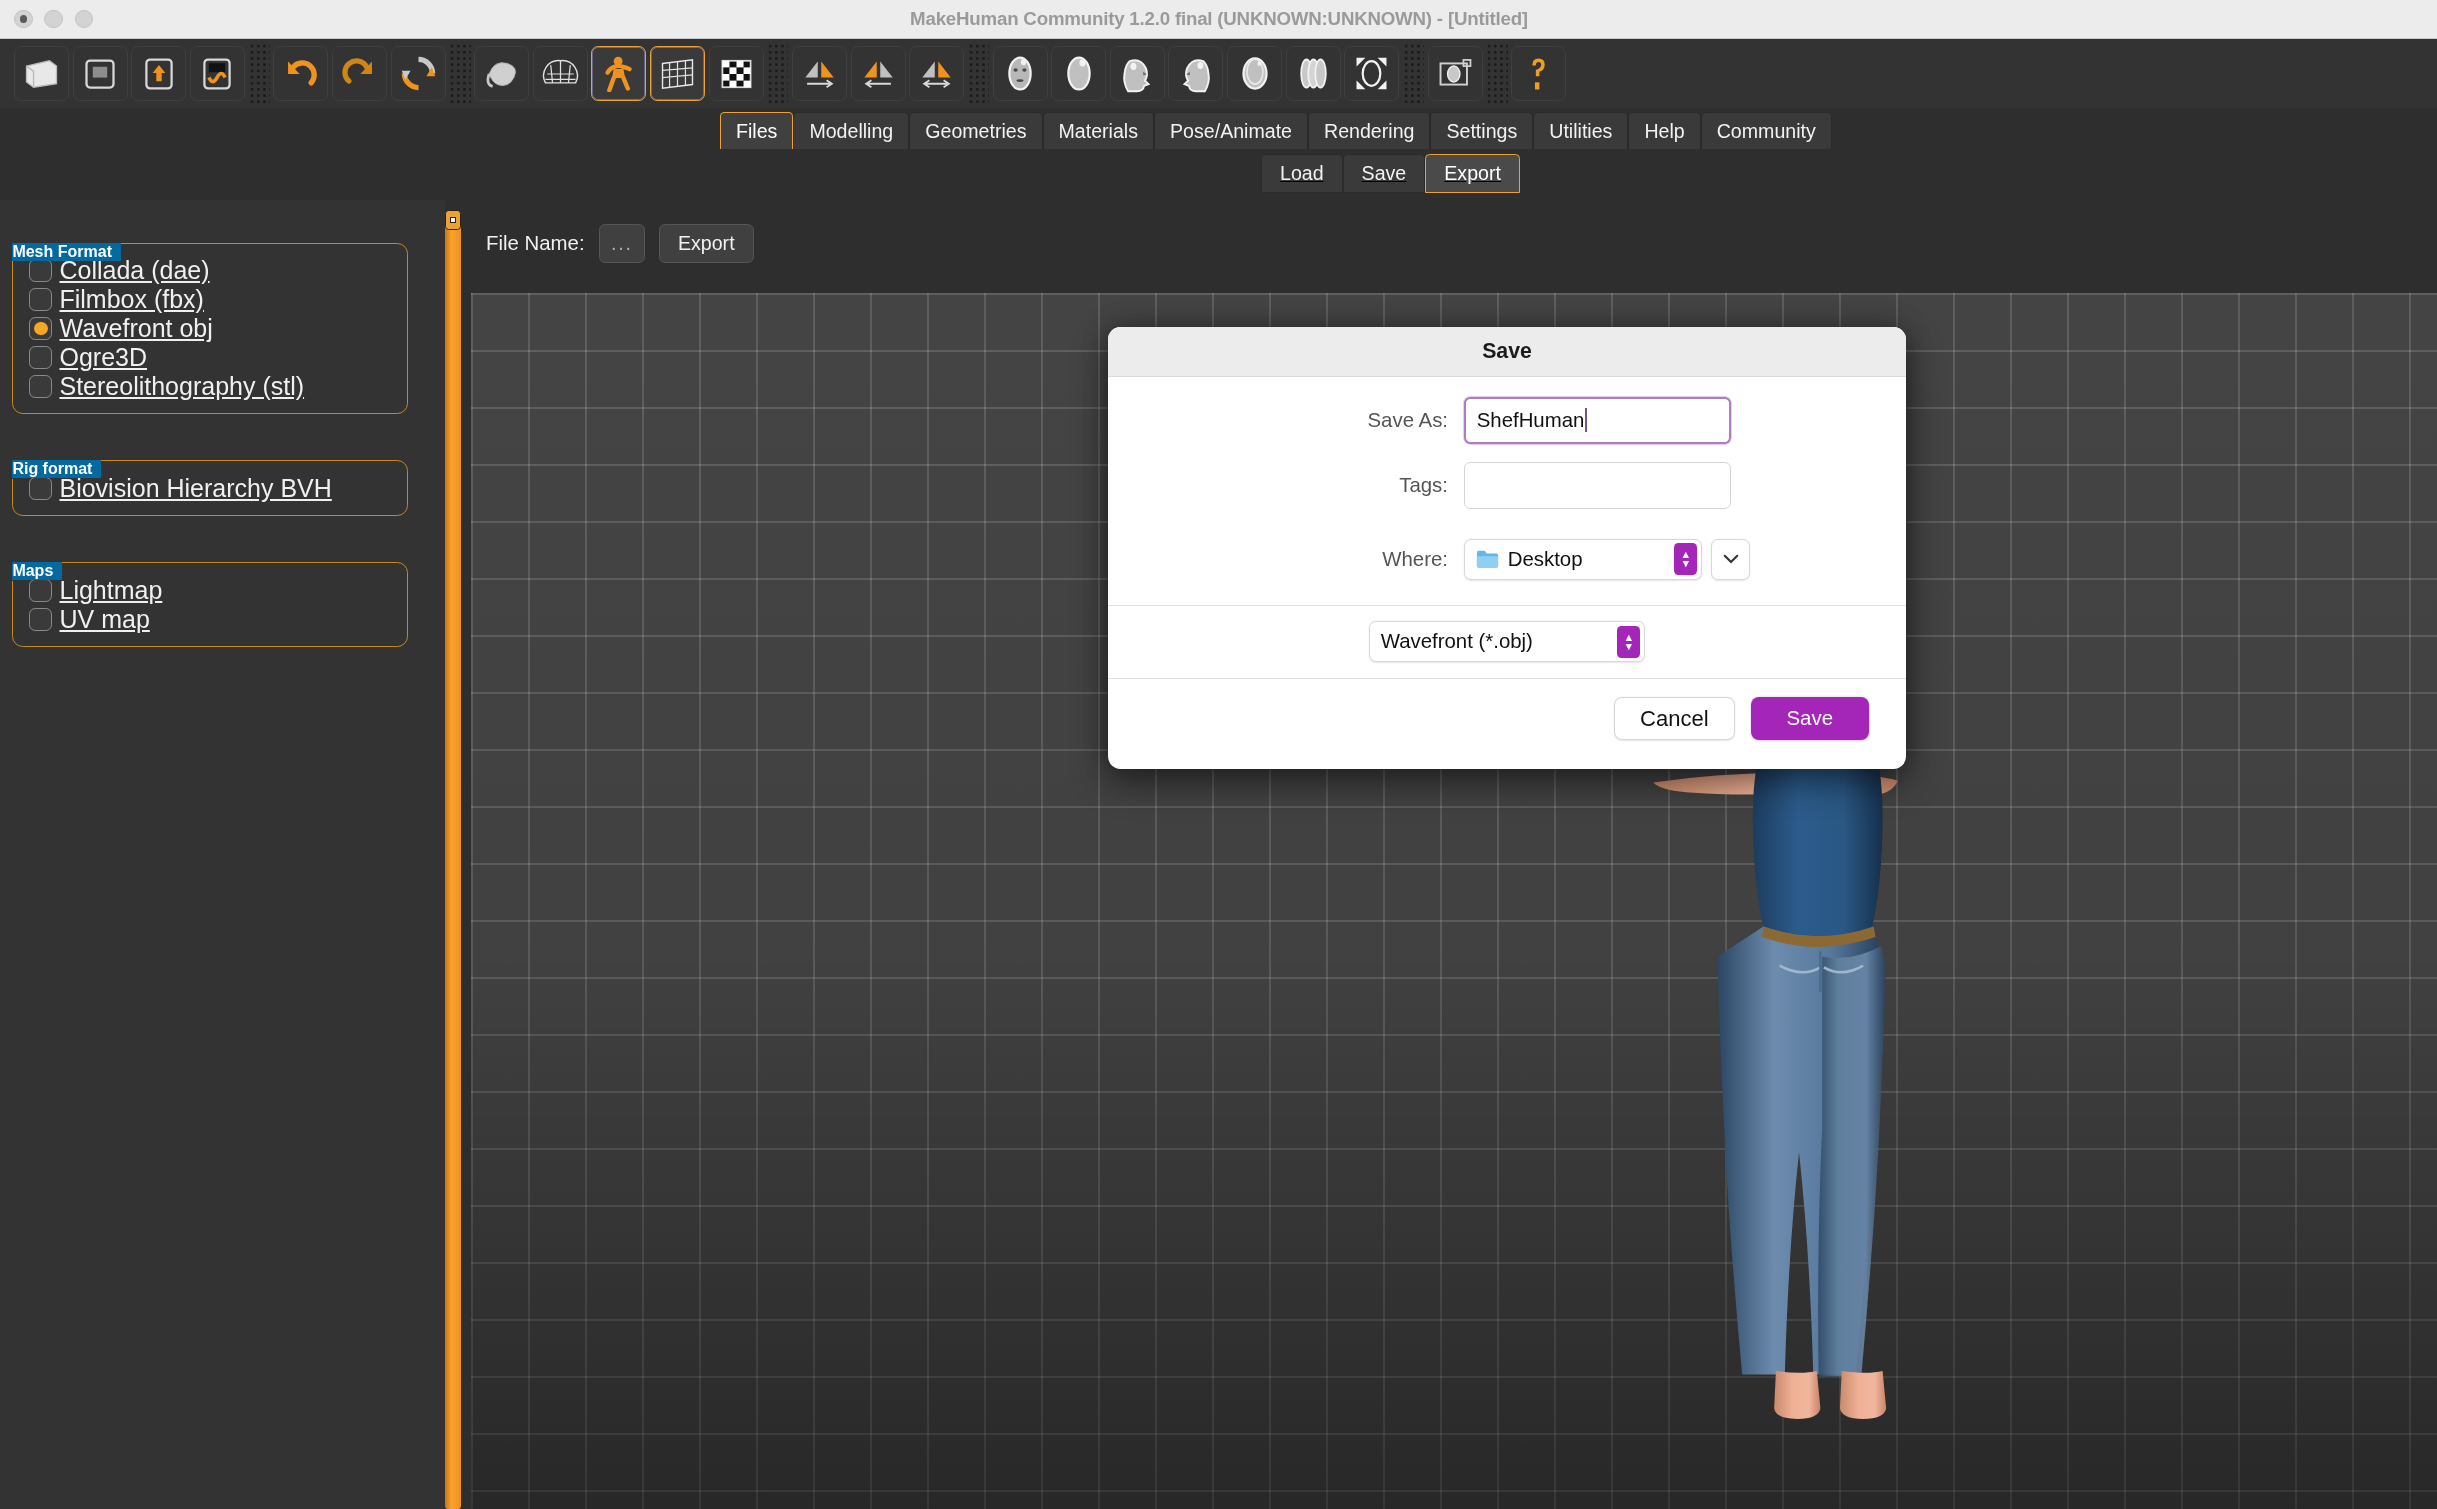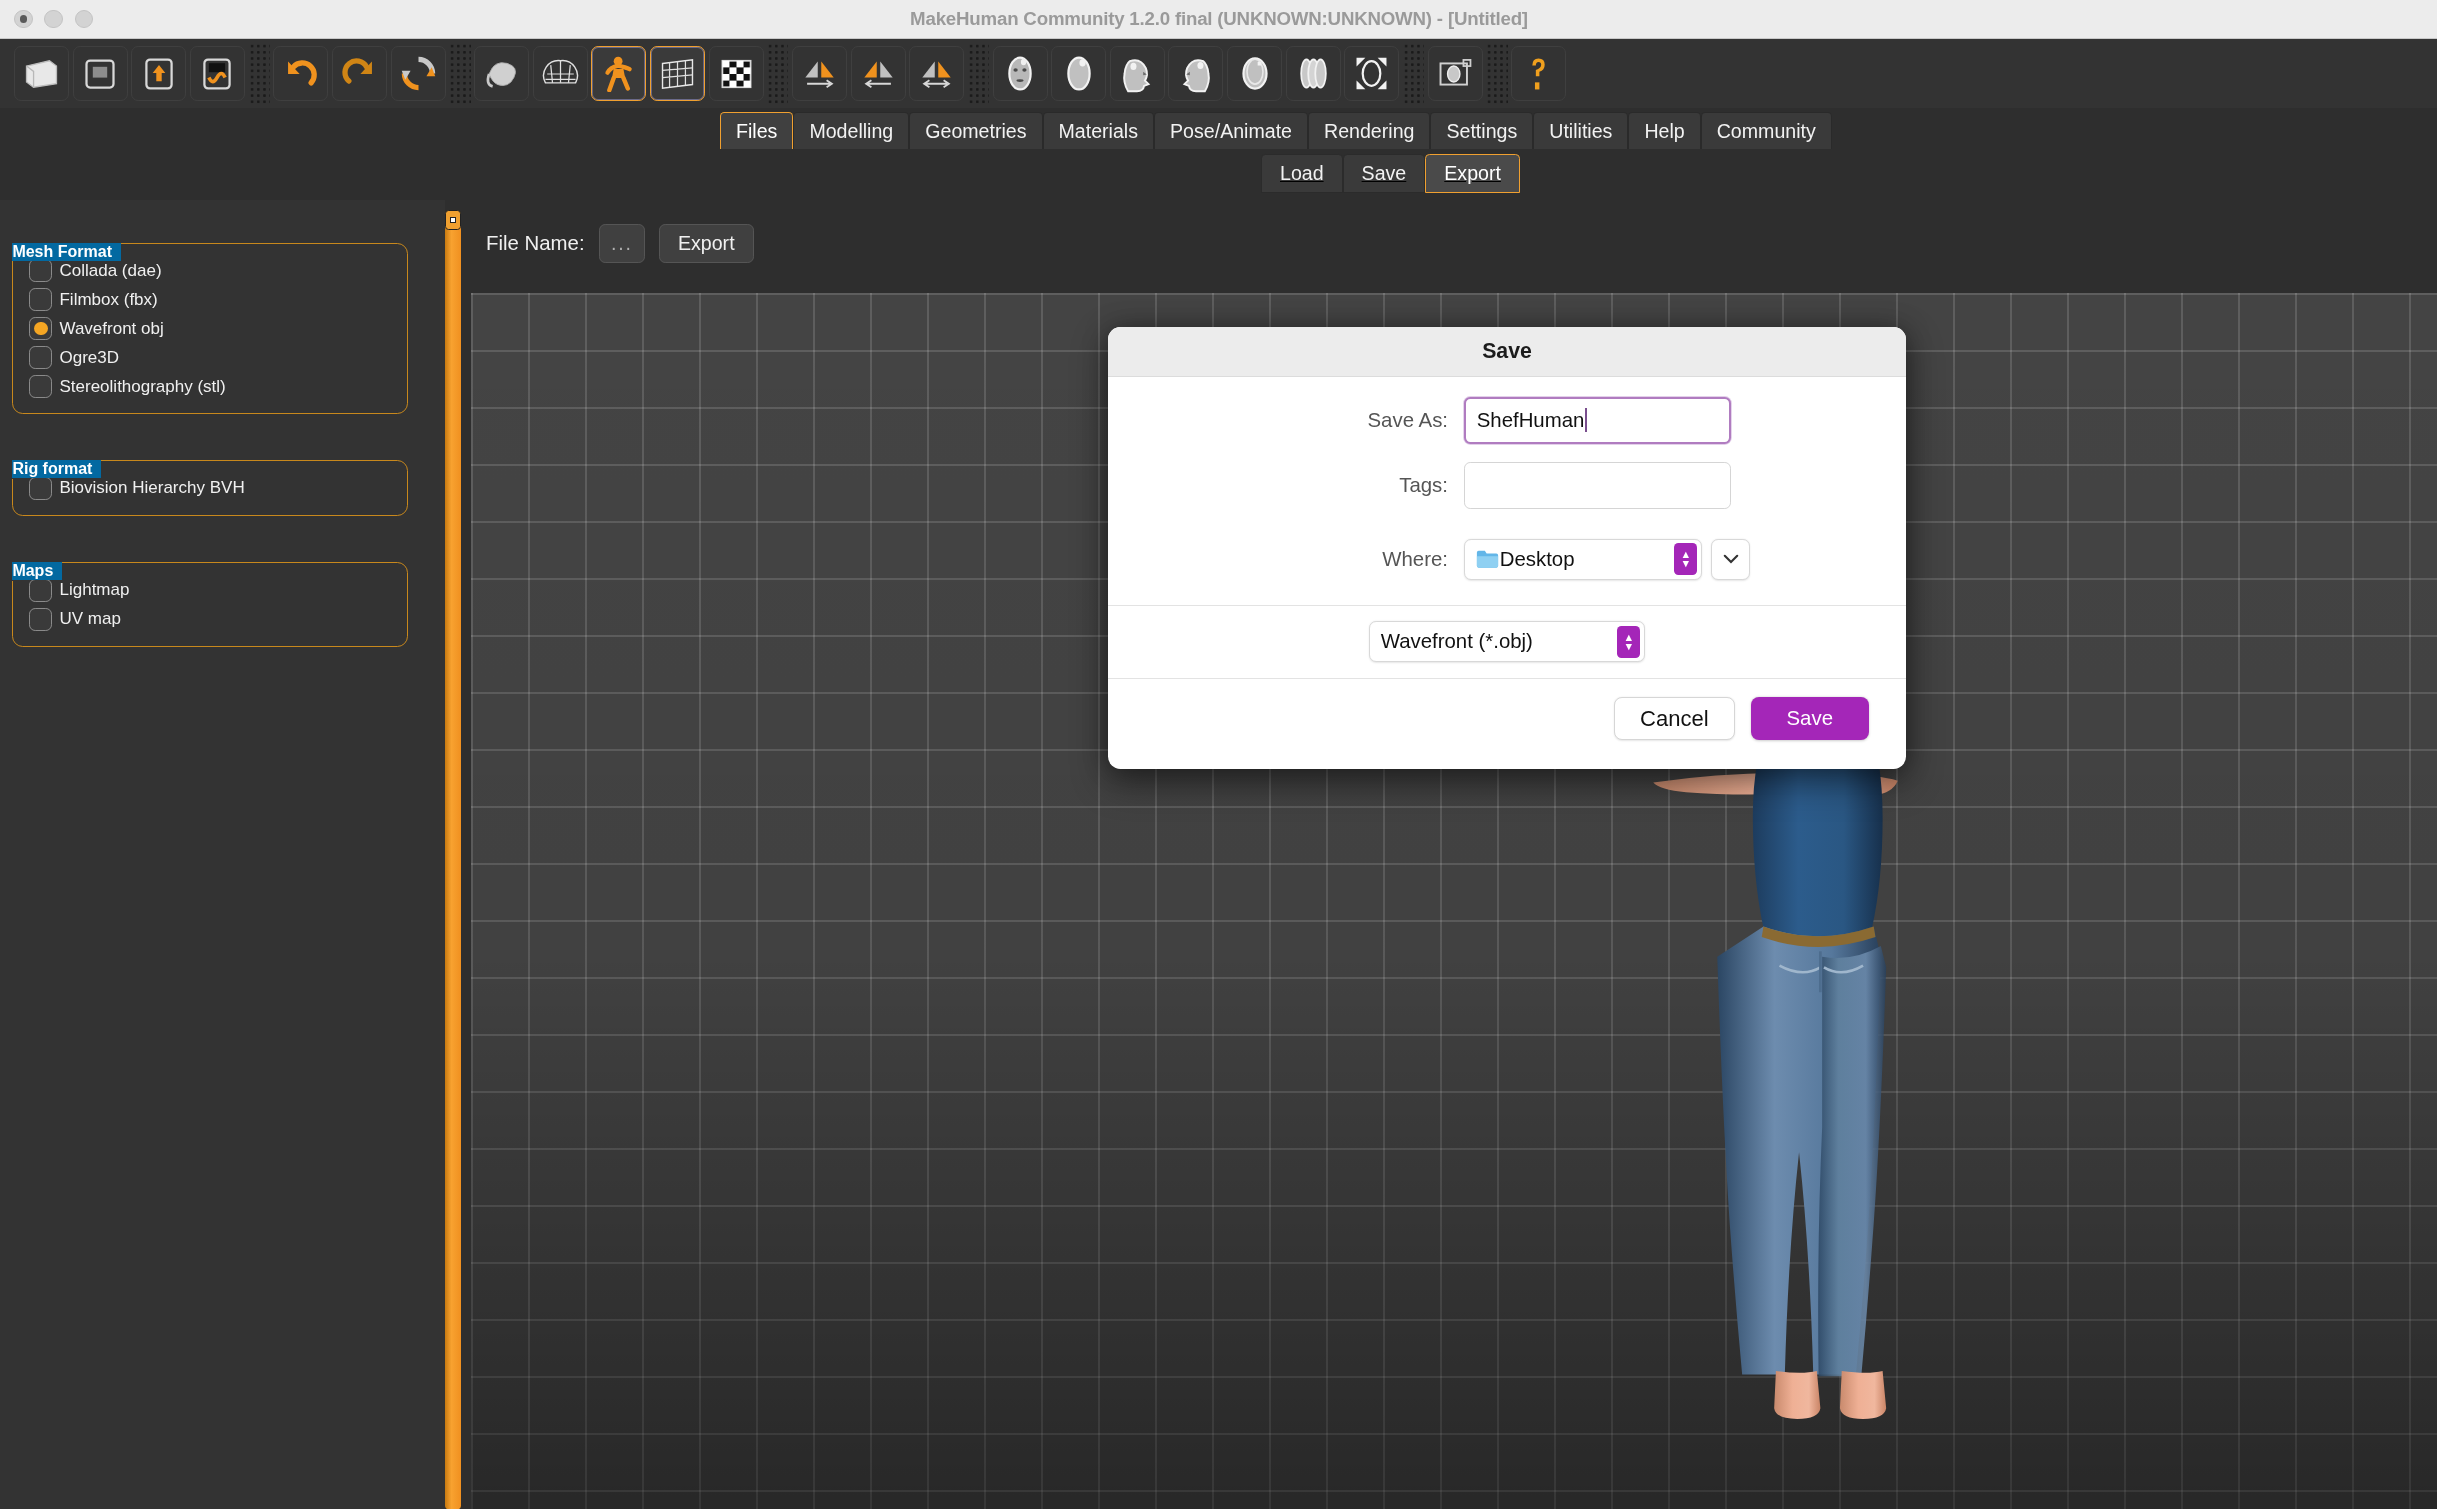--- a/index.html
+++ b/index.html
@@ -142,21 +142,21 @@
     width: 23px; height: 23px; flex: 0 0 23px;
     border: 1.8px solid #8a8a8a;
     border-radius: 6.2px;
     background: #3a3a3a;
     display: flex; align-items: center; justify-content: center;
   }
   .radio.on::after {
     content: ""; width: 13.3px; height: 13.3px;
     border-radius: 50%; background: #f5a623;
   }
-  .opt-label { font-size: 17px; color: #f0f0f0; white-space: nowrap; }
+  .opt-label { font-size: 25px; color: #f0f0f0; white-space: nowrap; text-decoration: underline; }
 
   
   .splitter {
     position: absolute; left: 445px; top: 213px; width: 16px; height: 1296px;
     background: linear-gradient(to right, #c87a10, #f8a230 40%, #f09020);
     border-radius: 3.6px;
   }
   .splitter-handle {
     position: absolute; left: 445px; top: 210px;
     width: 16px; height: 19.6px;
@@ -273,21 +273,21 @@
     display: flex; align-items: center;
     margin-top: 30px; margin-bottom: 25px;
   }
   .popup-btn {
     height: 41px;
     border: 0.9px solid #d8d8d8;
     border-radius: 7.1px;
     background: #ffffff;
     display: flex; align-items: center;
     padding: 0 3.6px 0 10.7px;
-    gap: 1px;
+    gap: 9px;
     box-shadow: 0 0.9px 1.8px rgba(0,0,0,0.10);
   }
   .popup-text { font-size: 20.4px; color: #111; white-space: nowrap; }
   .stepper {
     width: 23px; height: 32px; margin-left: auto;
     background: #a426b8;
     border-radius: 4.4px;
     display: flex; flex-direction: column;
     align-items: center; justify-content: center;
     color: #fff; font-size: 10.7px; line-height: 9px;

